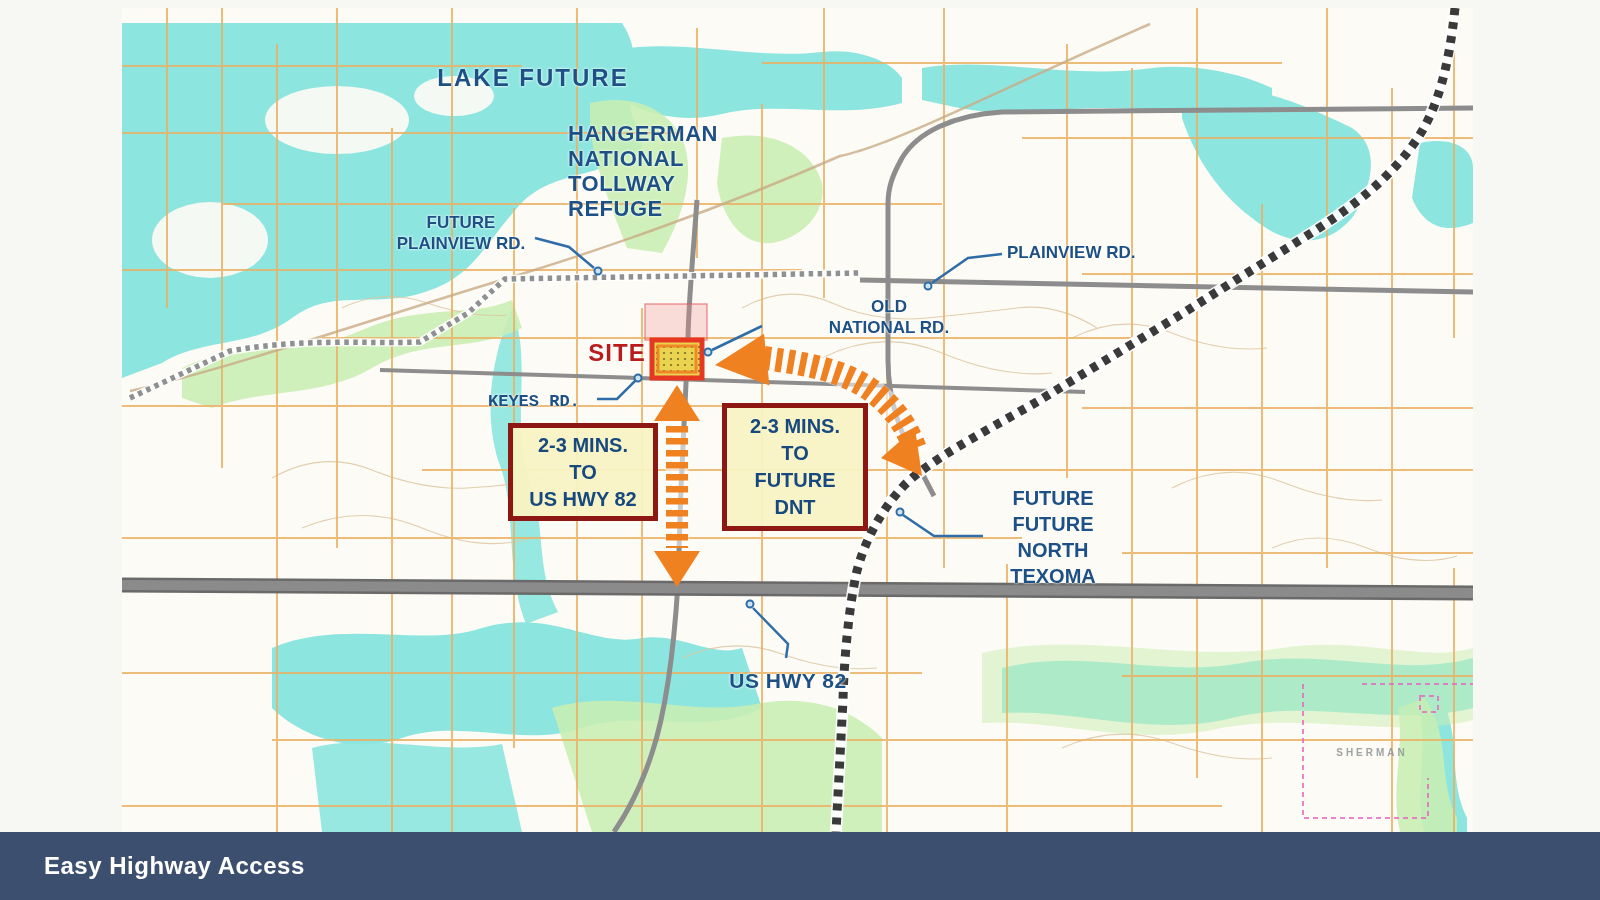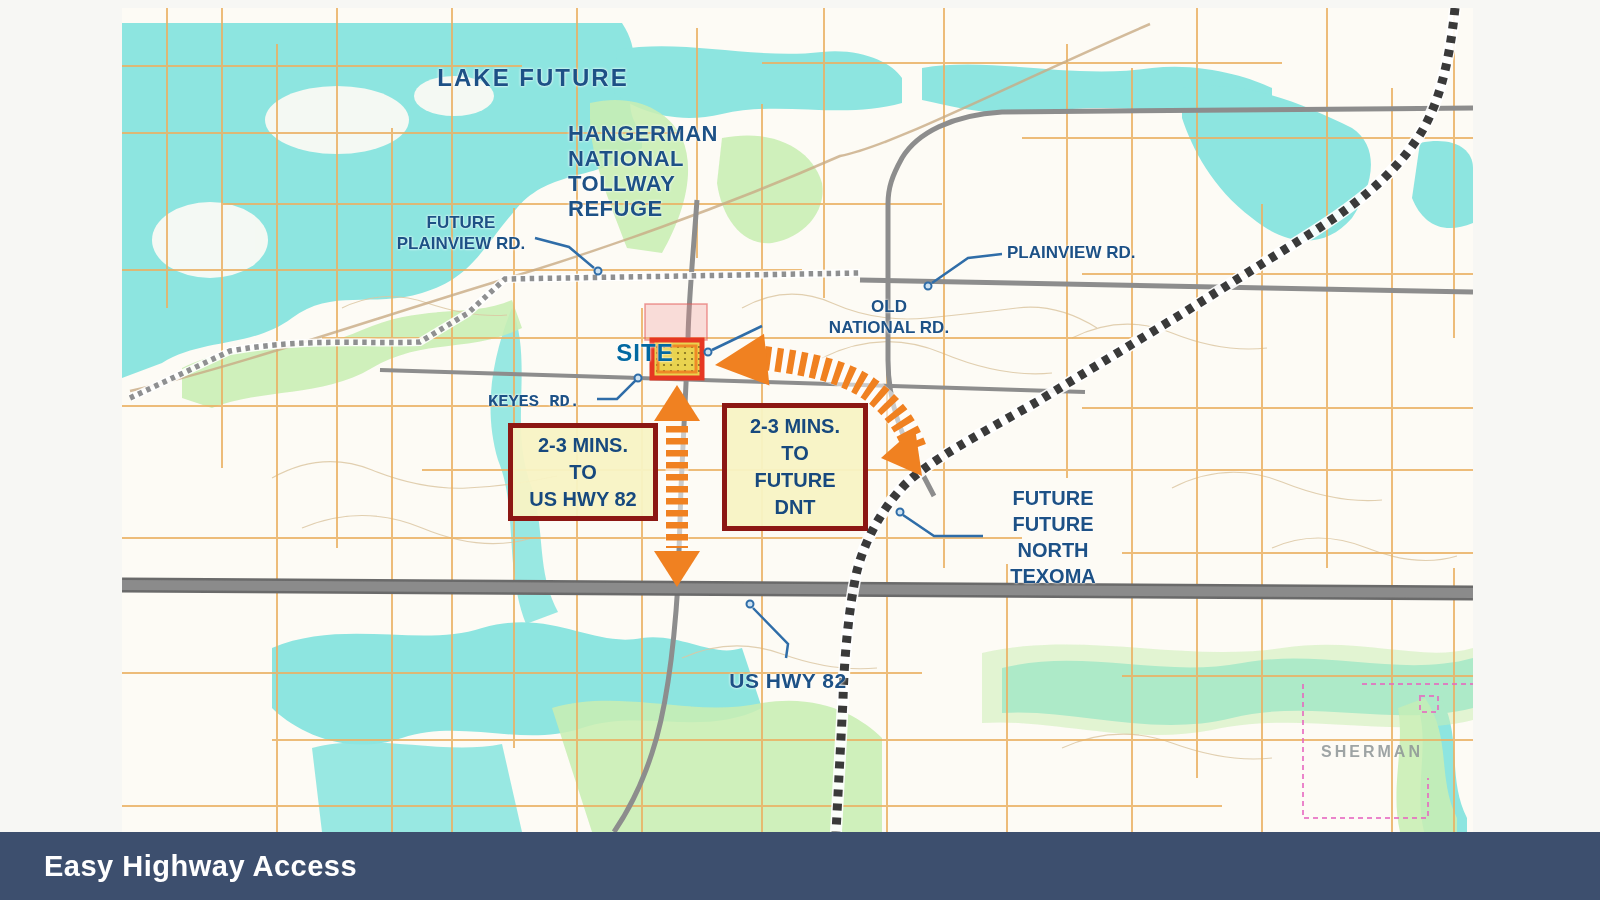--- a/index.html
+++ b/index.html
@@ -9,30 +9,30 @@
   .map svg.base{position:absolute;left:0;top:0;width:100%;height:100%;}
   .map-label{position:absolute;font-weight:bold;color:#1d5186;white-space:nowrap;
              text-shadow:0 0 3px rgba(255,255,255,.8),0 0 2px rgba(255,255,255,.8);}
   .centered{transform:translate(-50%,-50%);text-align:center;}
   .centerx{transform:translateX(-50%);text-align:center;}
   .lake-label{font-size:24px;letter-spacing:2px;}
   .refuge-label{font-size:22px;line-height:25px;letter-spacing:.5px;}
   .small-label{font-size:17px;}
   .stack-17{font-size:17px;line-height:21px;}
   .stack-20{font-size:20px;line-height:26px;}
-  .site-label{font-size:24px;letter-spacing:1px;color:#0369a1;margin-left:28px;}
+  .site-label{font-size:24px;letter-spacing:1px;color:#b91c1c;}
   .us82-label{font-size:21px;letter-spacing:.5px;}
-  .sherman-label{font-size:16px;letter-spacing:3px;color:#8d9496;font-weight:bold;opacity:.85;text-shadow:none;}
+  .sherman-label{font-size:10px;letter-spacing:3px;color:#8d9496;font-weight:bold;opacity:.85;text-shadow:none;}
   .callout{position:absolute;border:5px solid #8c1713;background:rgba(248,243,196,.95);
            display:flex;flex-direction:column;justify-content:center;align-items:center;
            color:#17497e;font-weight:bold;font-size:20px;line-height:27px;text-align:center;
            box-sizing:border-box;}
   .caption-bar{position:absolute;left:0;top:832px;width:1600px;height:68px;background:#3d4f6e;
                display:flex;align-items:center;}
-  .caption-bar .title{color:#ffffff;font-weight:bold;font-size:29px;padding-left:44px;letter-spacing:.5px;}
+  .caption-bar .title{color:#ffffff;font-weight:bold;font-size:24px;padding-left:44px;letter-spacing:.5px;}
 </style>
 </head>
 <body>
 
 <div class="stage">
   <div class="map">
 
     <svg class="base" viewBox="0 0 1351 824" aria-hidden="true">
       <defs>
         <pattern id="siteDots" width="7" height="6" patternUnits="userSpaceOnUse">

